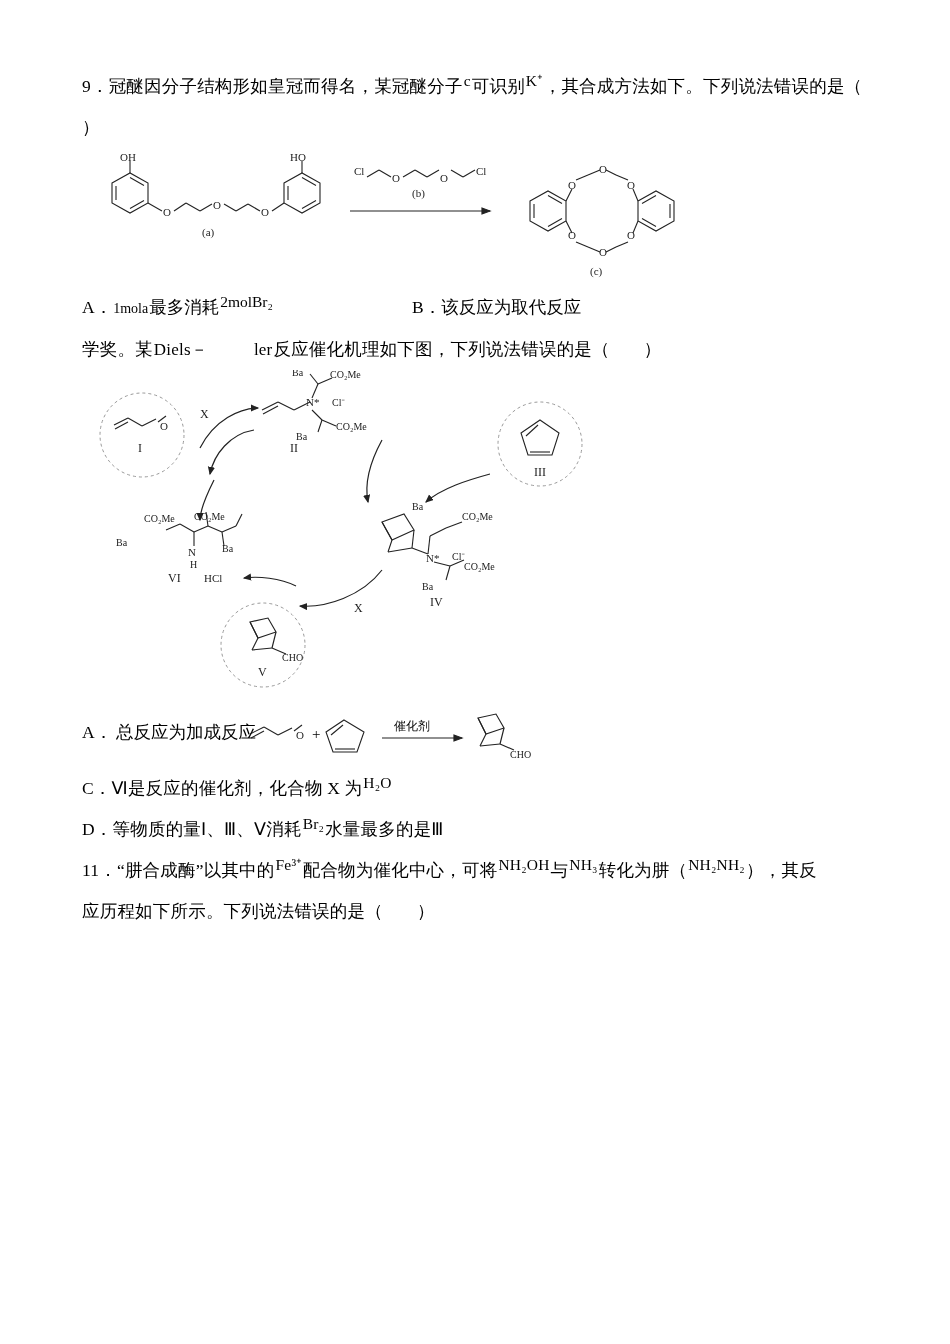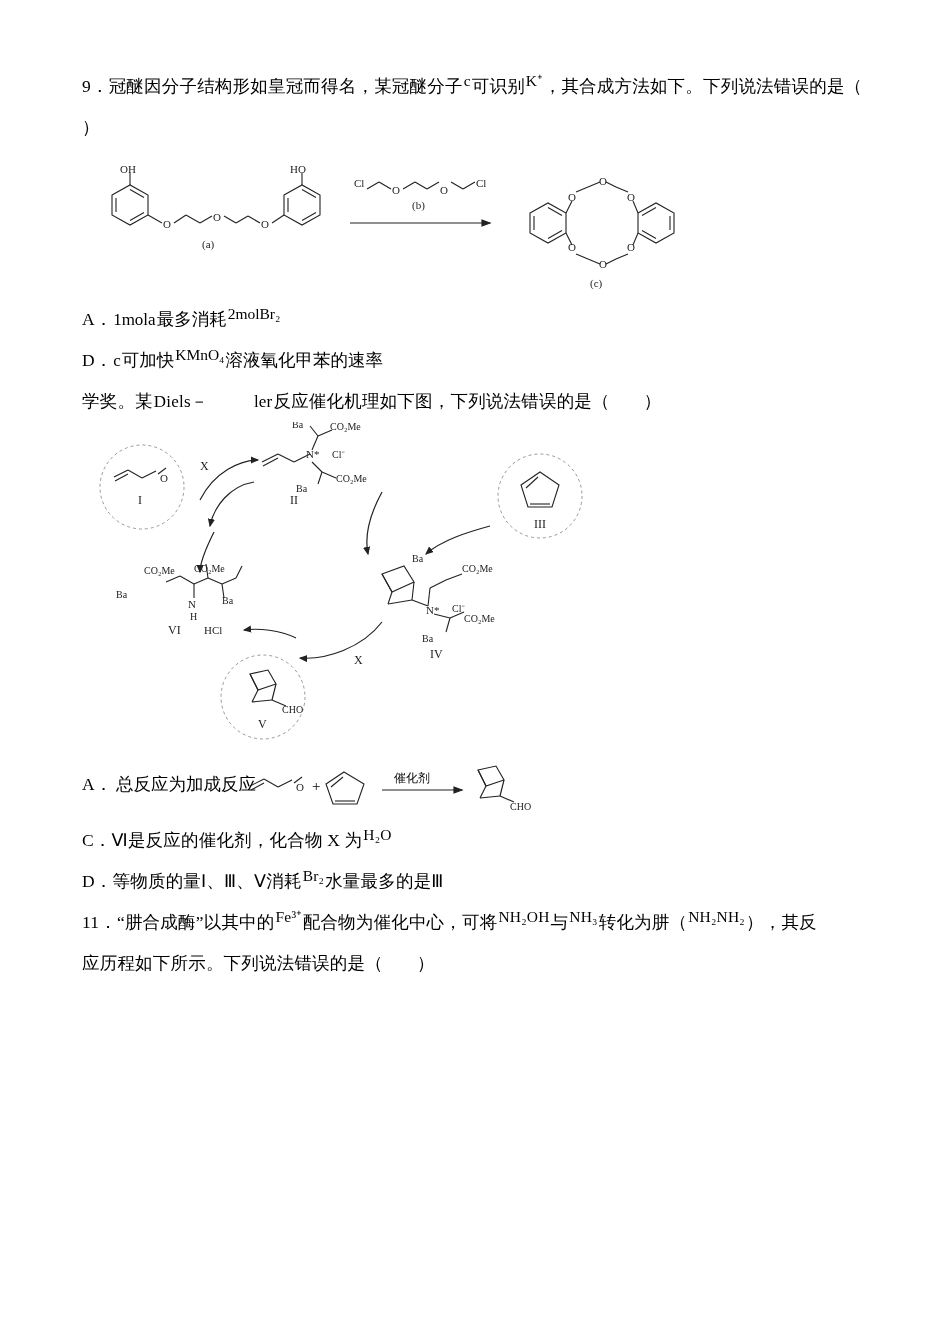--- a/index.html
+++ b/index.html
@@ -51,21 +51,21 @@
     line-height: 40px;
   }
   .opt-a { width: 330px; }
   .opt-b { flex: 1; }
   .figure {
     position: relative;
   }
   svg text {
     font-family: "Liberation Serif", serif;
   }
-  .fig1 { margin: 18px 0 0 0; text-decoration: underline; }
+  .fig1 { margin: 6px 0 0 0; text-decoration: underline; }
   .fig2 { margin: 0; }
   .fig3 { margin: 0; }
 </style>
 </head>
 <body>
 
 <div class="page">
   <div class="content">
 
     <div class="q-line">
@@ -159,28 +159,28 @@
         <text x="545" y="36" font-size="11" fill="#222">O</text>
         <text x="486" y="86" font-size="11" fill="#222">O</text>
         <text x="517" y="103" font-size="11" fill="#222">O</text>
         <text x="545" y="86" font-size="11" fill="#222">O</text>
         <text x="508" y="122" font-size="11" fill="#222">(c)</text>
       </svg>
     </div>
 
     <div class="opt-row">
       <div class="opt-a">
-        <span>A．</span><span class="mi" style="font-size:17px">1mola</span><span>最多消耗</span><span class="sup-box mi">2molBr₂</span>
+        <span>A．</span><span class="mi" style="font-size:14px">1mola</span><span>最多消耗</span><span class="sup-box mi">2molBr₂</span>
       </div>
+      <div class="opt-b">
+        <span>B．</span><span>该反应为取代反应</span>
+      </div>
     </div>
 
     <div class="opt-row">
-      <div class="opt-b">
-        <span>D．</span><span class="mi" style="font-size:17px">c</span><span>可加快</span><span class="sup-box mi">KMnO₄</span><span>溶液氧化甲苯的速率</span>
-      </div>
     </div>
 
     <div class="q-line">
       <span>学奖。某</span><span class="mi" style="font-size:17px">Diels－</span><span style="display:inline-block;width:44px"></span><span class="mi" style="font-size:17px">ler</span><span>反应催化机理如下图，下列说法错误的是（</span><span style="display:inline-block;width:34px"></span><span>）</span>
     </div>
 
     <div class="figure fig2">
       <svg width="560" height="330" viewBox="0 0 560 330" xmlns="http://www.w3.org/2000/svg">
 
         <circle cx="60" cy="65" r="42" fill="none" stroke="#999" stroke-width="1" stroke-dasharray="3,3"></circle>

